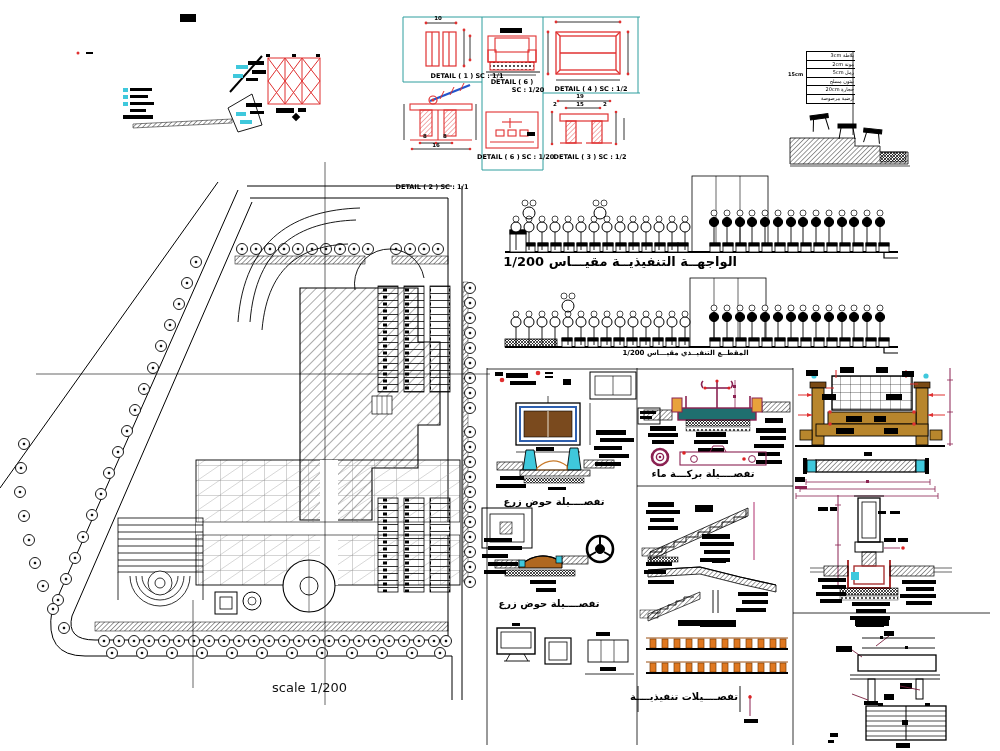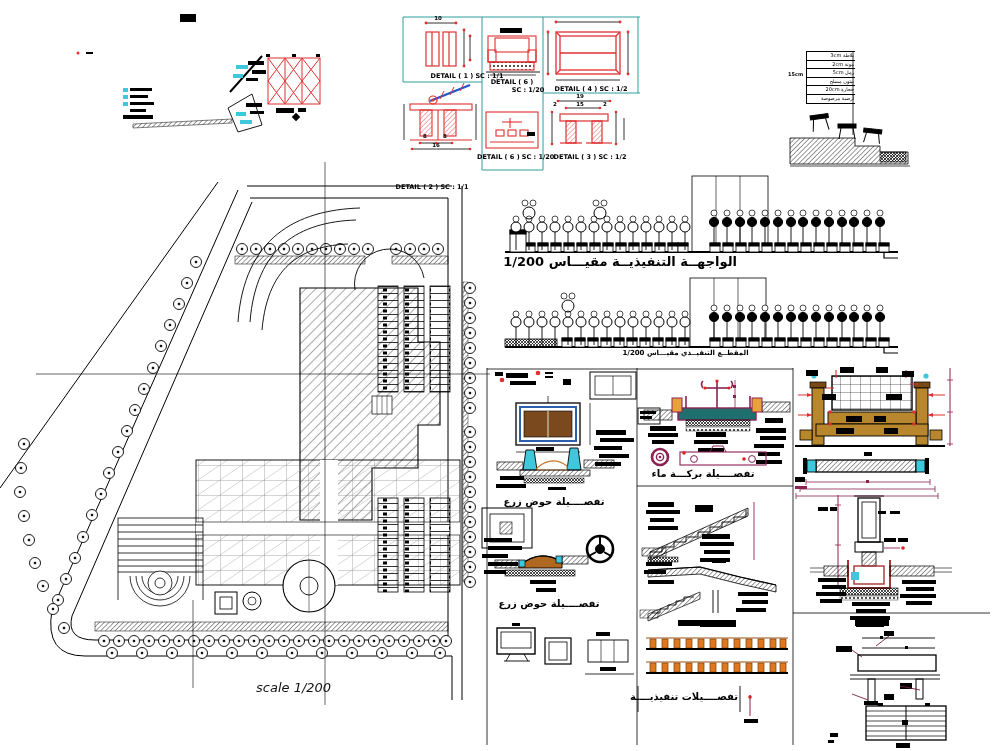--- a/index.html
+++ b/index.html
@@ -967,15 +967,15 @@
 <div class="lbl sidecm" style="left:788px;top:72px;">15cm</div>
 
 <div class="lbl ar" style="left:592px;top:255px;width:145px;font-size:13px;">الواجهــة التنفيذيــة مقيـــاس 1/200</div>
 <div class="lbl ar" style="left:608px;top:350px;width:155px;font-size:7px;">المقطــع التنفيــذي مقيـــاس 1/200</div>
 
 <div class="lbl ar" style="left:498px;top:497px;width:112px;">تفصــــيلة حوض زرع</div>
 <div class="lbl ar" style="left:490px;top:599px;width:118px;">تفصــــيلة حوض زرع</div>
 <div class="lbl ar" style="left:647px;top:469px;width:112px;">تفصــــيلة بركـــة ماء</div>
 <div class="lbl ar" style="left:640px;top:692px;width:98px;">تفصــــيلات تنفيذيــــة</div>
 
-<div class="lbl scale" style="left:256px;top:681px;font-style:italic;">scale 1/200</div>
+<div class="lbl scale" style="left:272px;top:681px;">scale 1/200</div>
 
 </div>
 
 </body></html>

